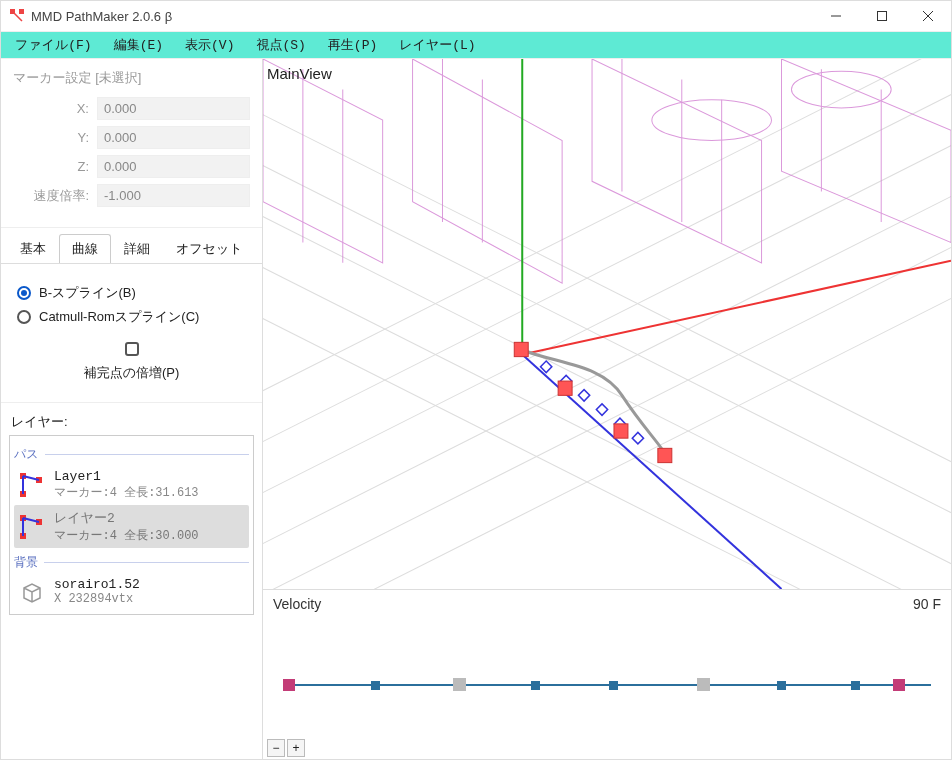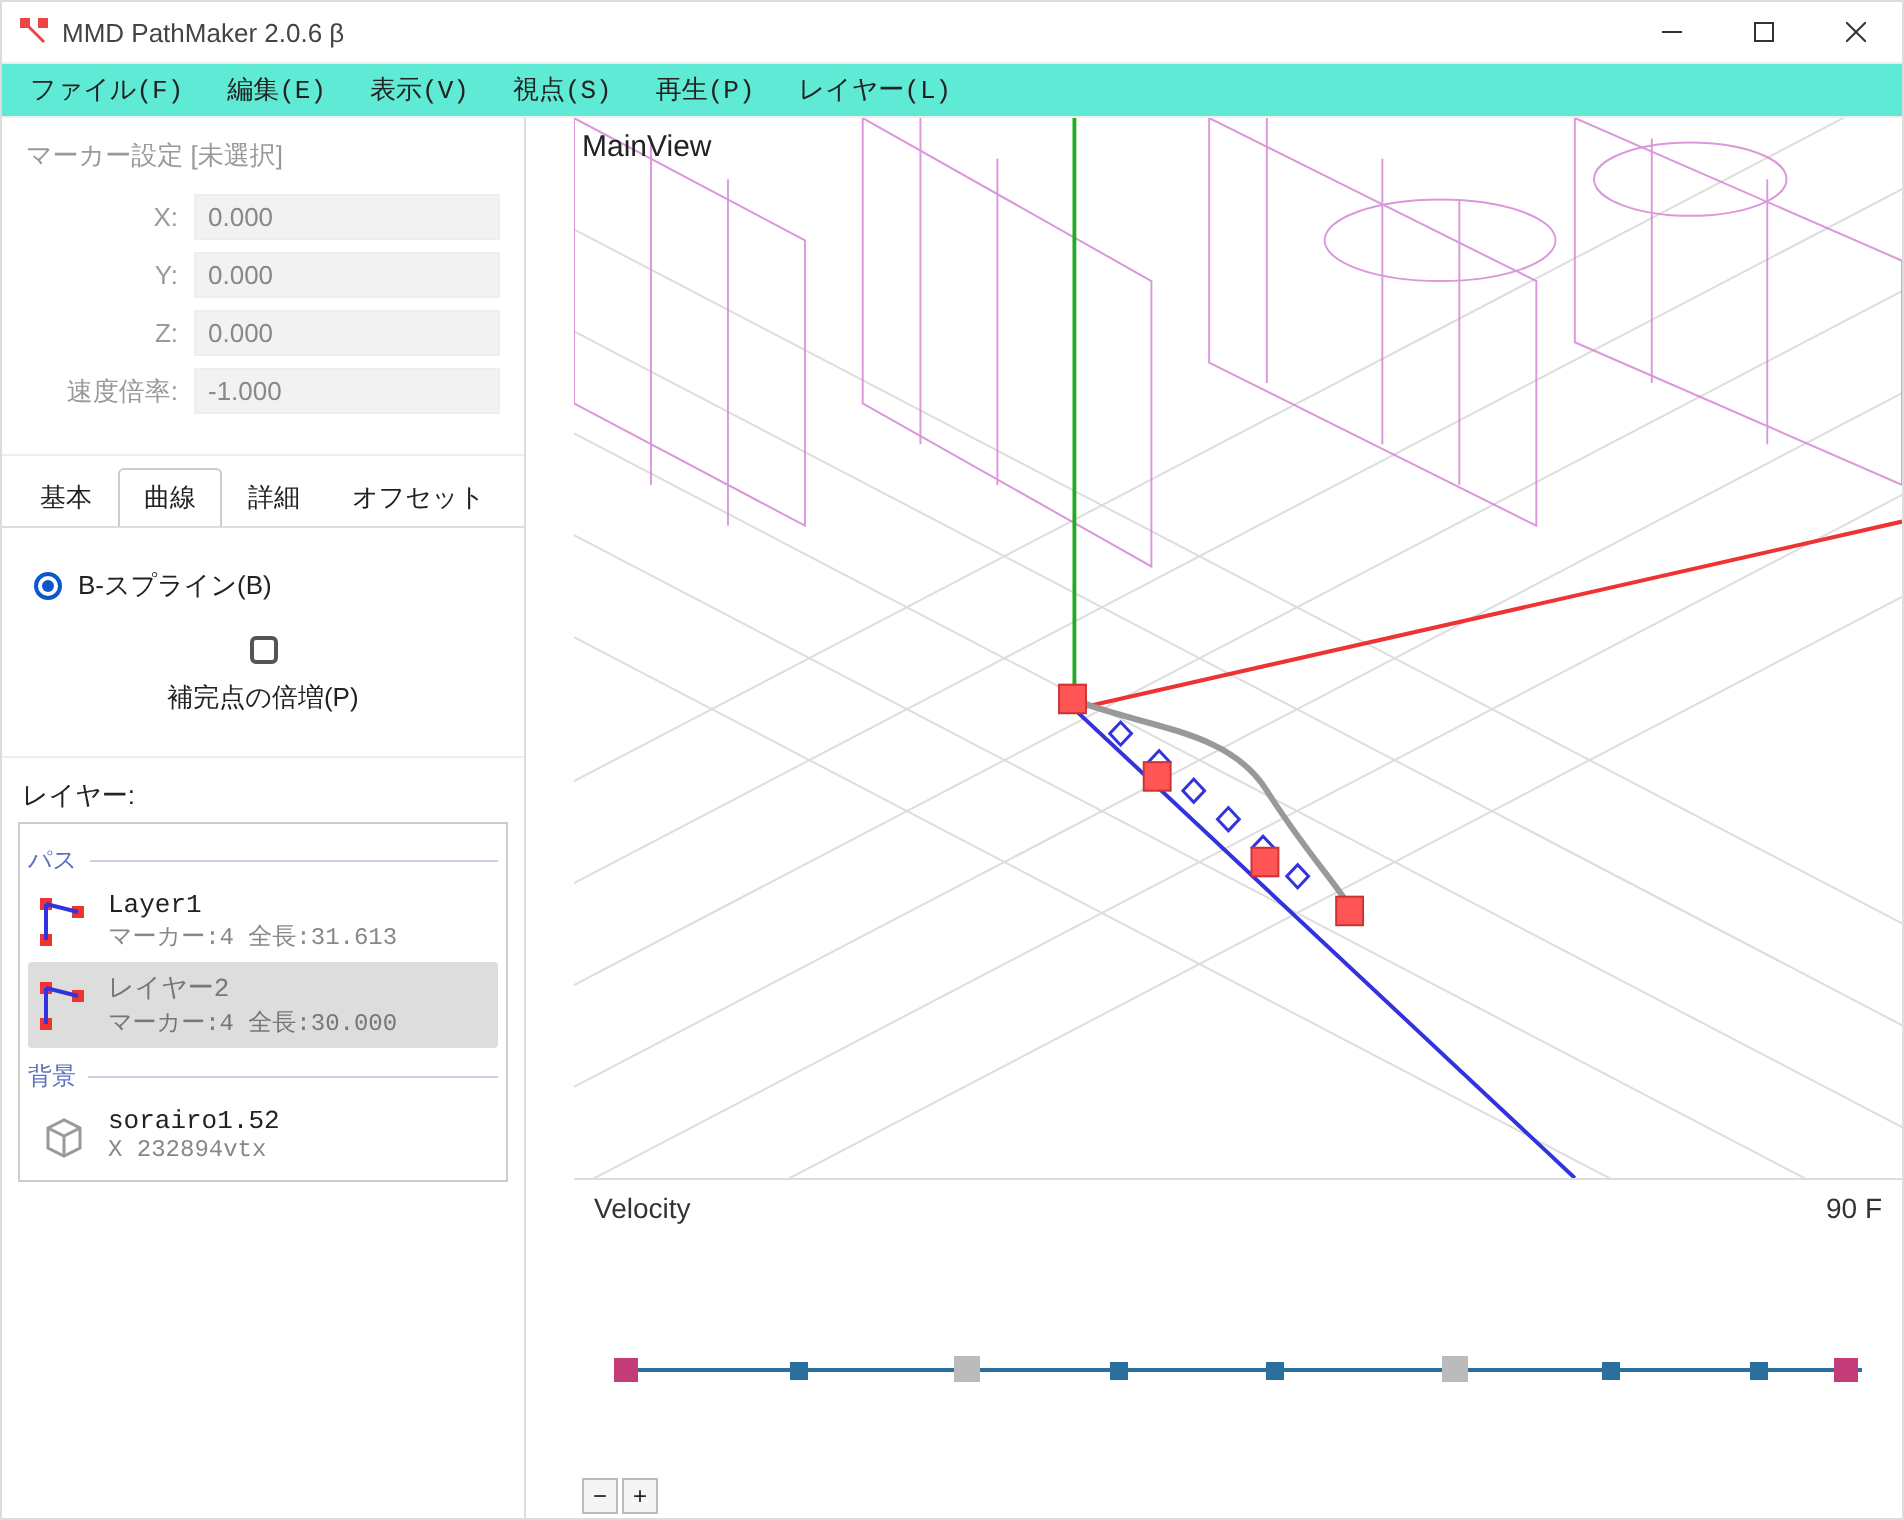--- a/index.html
+++ b/index.html
@@ -45,21 +45,20 @@
     gap: 2px;
     background: #5eead4;
     font-family: Liberation Mono, monospace;
   }
   .menuitem { padding: 4px 10px; }
   
   .main {
     flex: 1;
     display: flex;
     min-height: 0;
-    gap: 24px;
   }
   .leftpanel {
     width: 262px;
     border-right: 1px solid #ddd;
     display: flex;
     flex-direction: column;
     background: #fff;
   }
   .marker-section {
     padding: 10px 12px 14px 12px;
@@ -278,20 +277,24 @@
       <div class="tab">基本</div>
       <div class="tab active">曲線</div>
       <div class="tab">詳細</div>
       <div class="tab">オフセット</div>
     </div>
     <div class="tabbody">
       <div class="radio-row">
         <span class="radio checked"></span>
         <span>B-スプライン(B)</span>
       </div>
+      <div class="radio-row">
+        <span class="radio"></span>
+        <span>Catmull-Romスプライン(C)</span>
+      </div>
       <div class="check-row" style="margin-top:16px;flex-direction:column;">
         <span class="check"></span>
         <span>補完点の倍増(P)</span>
       </div>
     </div>
 
     <div class="layers">
       <div class="layers-title">レイヤー:</div>
       <div class="layers-box">
         <div class="group-label">パス</div>

